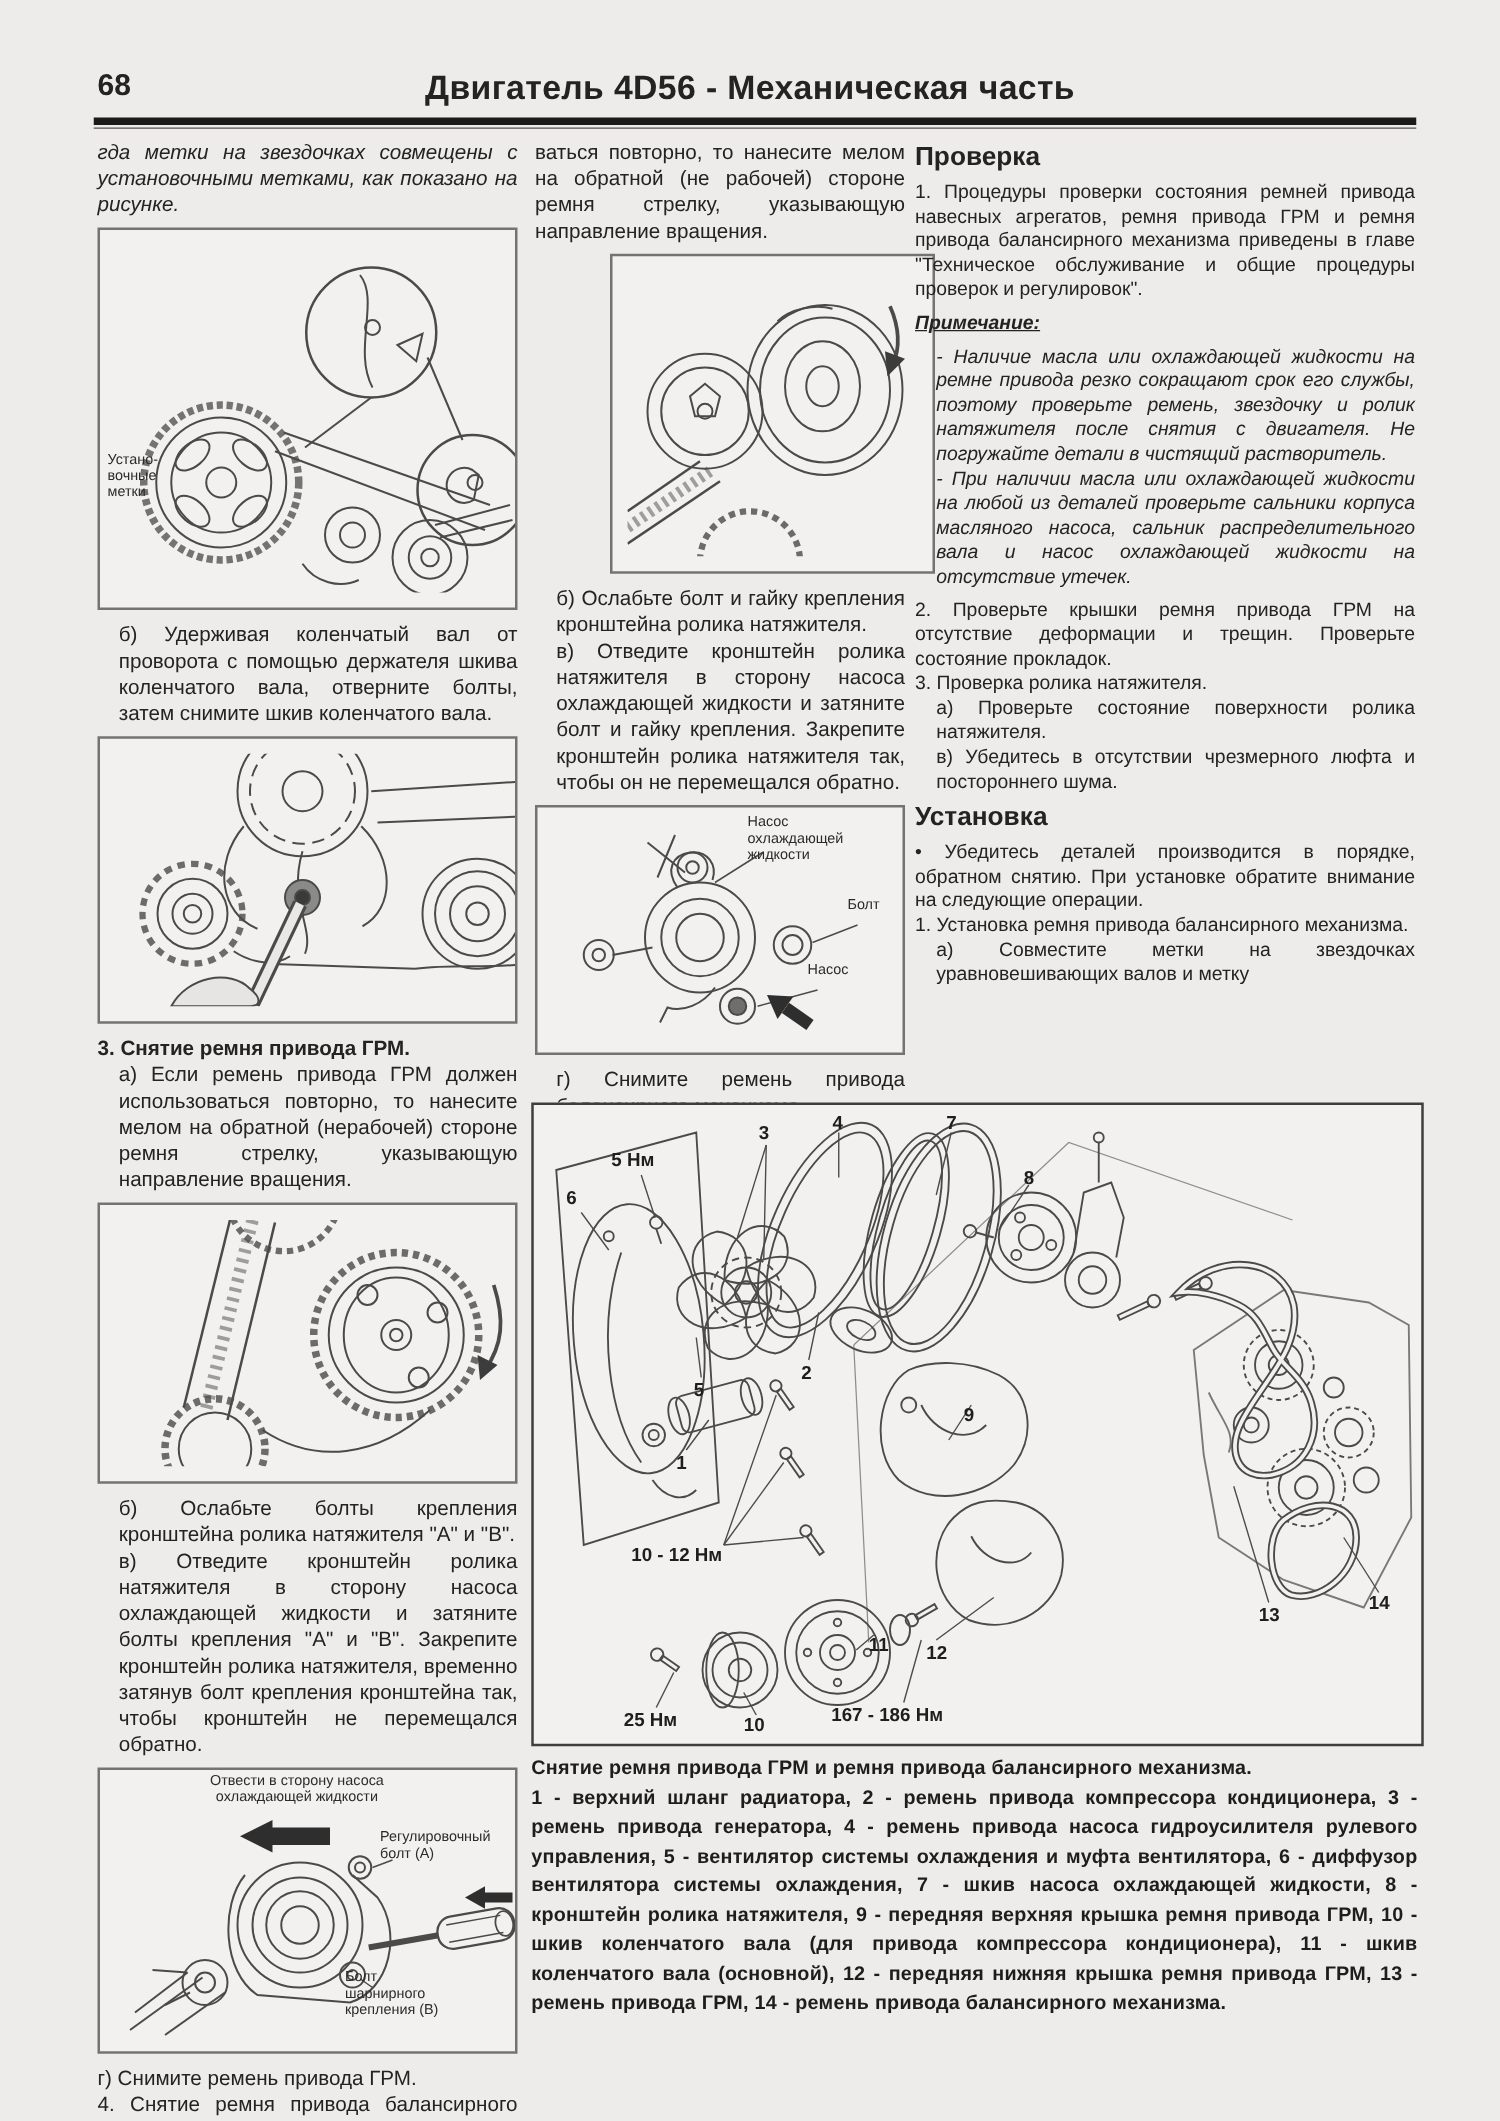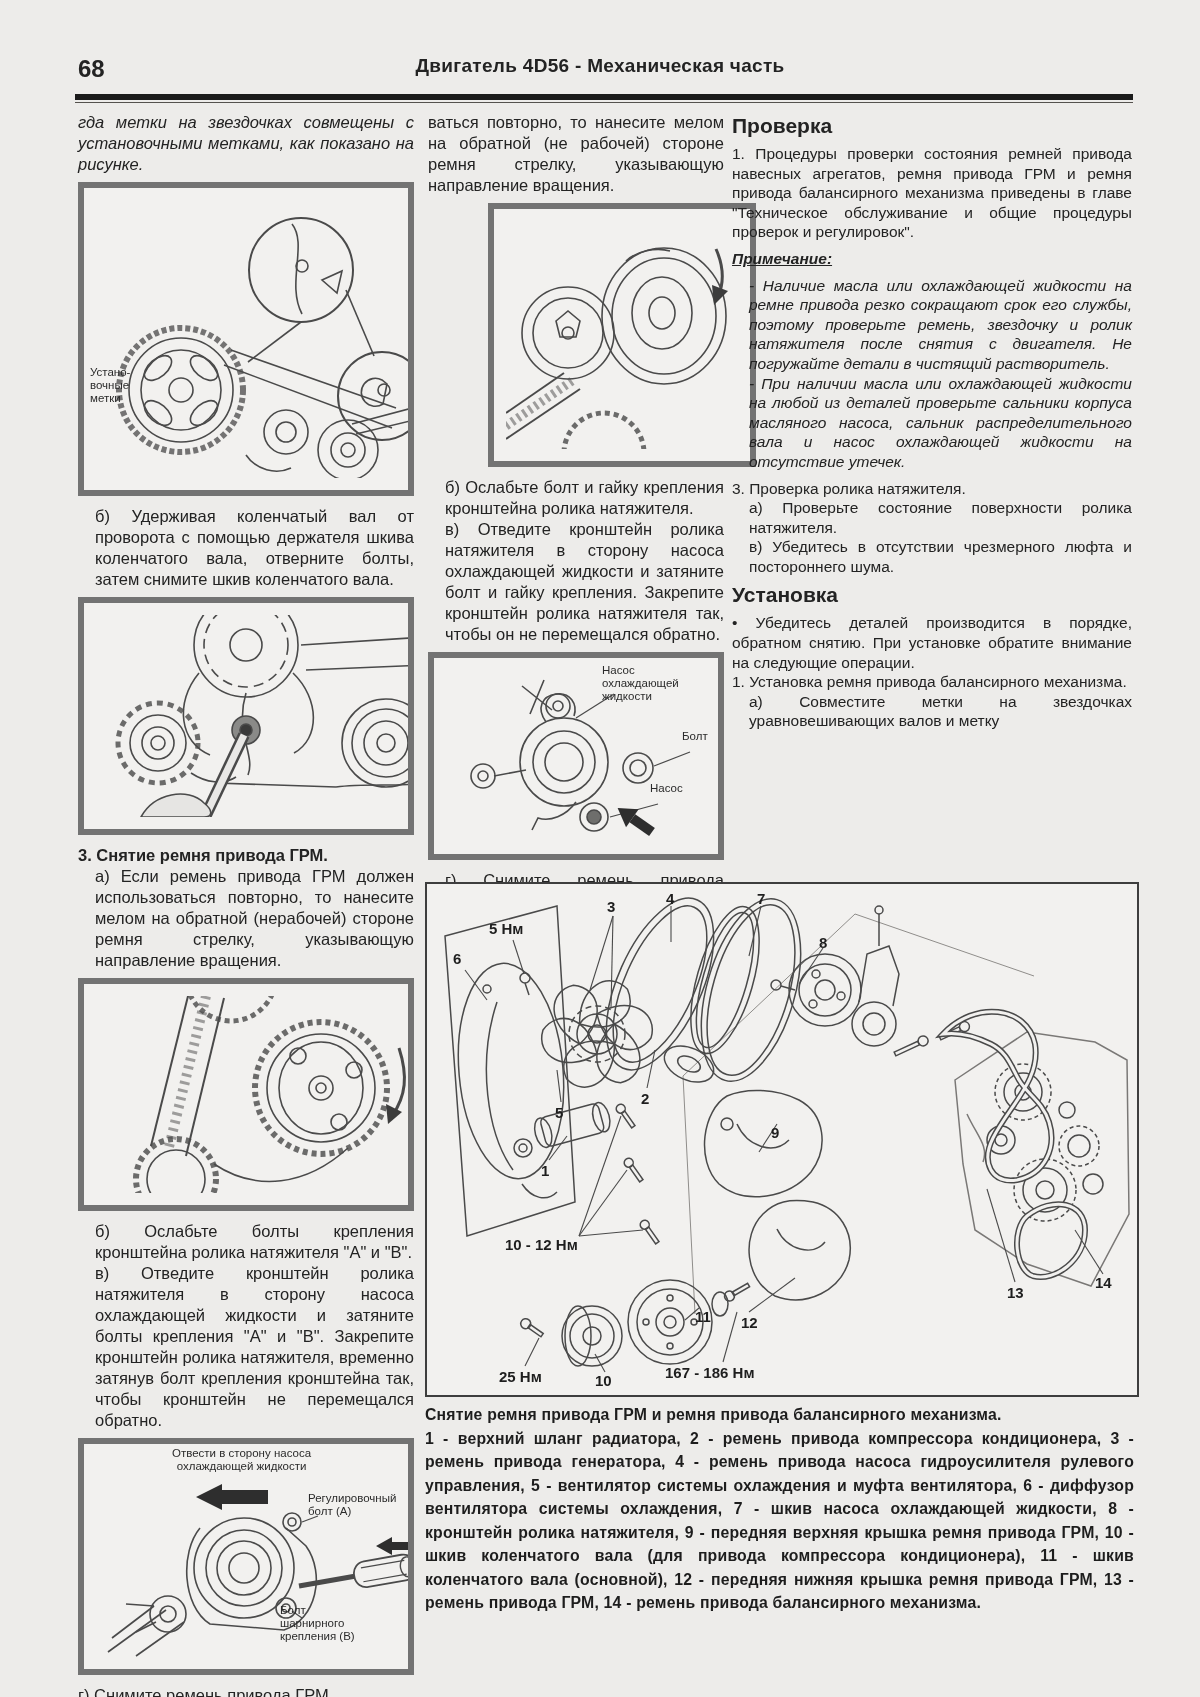--- a/index.html
+++ b/index.html
@@ -1,36 +1,36 @@
 <!DOCTYPE html>
 <html><head>
 <meta charset="utf-8">
 <style>
   html,body{margin:0;padding:0;background:#d8d7d4;}
   .page{position:relative;width:1200px;height:1697px;background:#edecea;
         font-family:"Liberation Sans",sans-serif;color:#232323;overflow:hidden;}
   
   .pagenum{position:absolute;left:78px;top:55px;font-size:24px;font-weight:bold;}
   .pagetitle{position:absolute;left:0;right:0;top:55px;text-align:center;
-             font-size:19px;font-weight:bold;letter-spacing:.3px;}
+             font-size:27px;font-weight:bold;letter-spacing:.3px;}
   .headrule{position:absolute;left:75px;top:94px;width:1058px;height:6px;background:#1b1b1b;}
   .headrule2{position:absolute;left:75px;top:102px;width:1058px;height:1px;background:#55524e;}
   
   .col{position:absolute;top:112px;font-size:16.5px;line-height:21px;text-align:justify;}
   .col p{margin:0 0 7px 0;}
   .col-left{left:78px;width:336px;}
   .col-mid{left:428px;width:296px;}
   .col-right{left:732px;top:108px;width:400px;font-size:15.5px;line-height:19.6px;}
   .italic{font-style:italic;}
   .indent{padding-left:17px;}
   h2.sect{font-size:21px;font-weight:bold;margin:6px 0 6px 0;line-height:24px;text-align:left;}
   .notelab{font-style:italic;font-weight:bold;text-decoration:underline;margin:2px 0 2px 0;}
   .noteitem{font-style:italic;padding-left:17px;}
   
-  figure.tech{position:relative;margin:3px 0 10px 0;border:6px solid #737373;
+  figure.tech{position:relative;margin:3px 0 10px 0;border:2px solid #737373;
               background:#f2f1ef;padding:12px;overflow:hidden;}
   figure.tech svg{display:block;}
   .figlab{position:absolute;font-size:11.5px;line-height:13px;color:#2b2b2b;
           white-space:pre-line;}
   
   .mainfig{position:absolute;left:425px;top:882px;width:710px;height:511px;
            border:2px solid #3e3e3e;background:#f2f1ef;}
   .mainfig svg{position:absolute;left:0;top:0;}
   .plab{position:absolute;font-size:15px;font-weight:bold;color:#1e1e1e;white-space:nowrap;}
   
@@ -291,20 +291,21 @@
 
     <p class="indent">г) Снимите ремень привода балансирного механизма.</p>
   </div>
 
   <div class="col col-right">
     <h2 class="sect">Проверка</h2>
     <p>1. Процедуры проверки состояния ремней привода навесных агрегатов, ремня привода ГРМ и ремня привода балансирного механизма приведены в главе "Техническое обслуживание и общие процедуры проверок и регулировок".</p>
     <p class="notelab">Примечание:</p>
     <p class="noteitem" style="margin-bottom:0;">- Наличие масла или охлаждающей жидкости на ремне привода резко сокращают срок его службы, поэтому проверьте ремень, звездочку и ролик натяжителя после снятия с двигателя. Не погружайте детали в чистящий растворитель.</p>
     <p class="noteitem">- При наличии масла или охлаждающей жидкости на любой из деталей проверьте сальники корпуса масляного насоса, сальник распределительного вала и насос охлаждающей жидкости на отсутствие утечек.</p>
+    <p style="margin-bottom:0;">2. Проверьте крышки ремня привода ГРМ на отсутствие деформации и трещин. Проверьте состояние прокладок.</p>
     <p style="margin-bottom:0;">3. Проверка ролика натяжителя.</p>
     <p class="indent" style="margin-bottom:0;">а) Проверьте состояние поверхности ролика натяжителя.</p>
     <p class="indent">в) Убедитесь в отсутствии чрезмерного люфта и постороннего шума.</p>
     <h2 class="sect">Установка</h2>
     <p style="margin-bottom:0;">• Убедитесь деталей производится в порядке, обратном снятию. При установке обратите внимание на следующие операции.</p>
     <p style="margin-bottom:0;">1. Установка ремня привода балансирного механизма.</p>
     <p class="indent">а) Совместите метки на звездочках уравновешивающих валов и метку</p>
   </div>
 
   <div class="mainfig">

